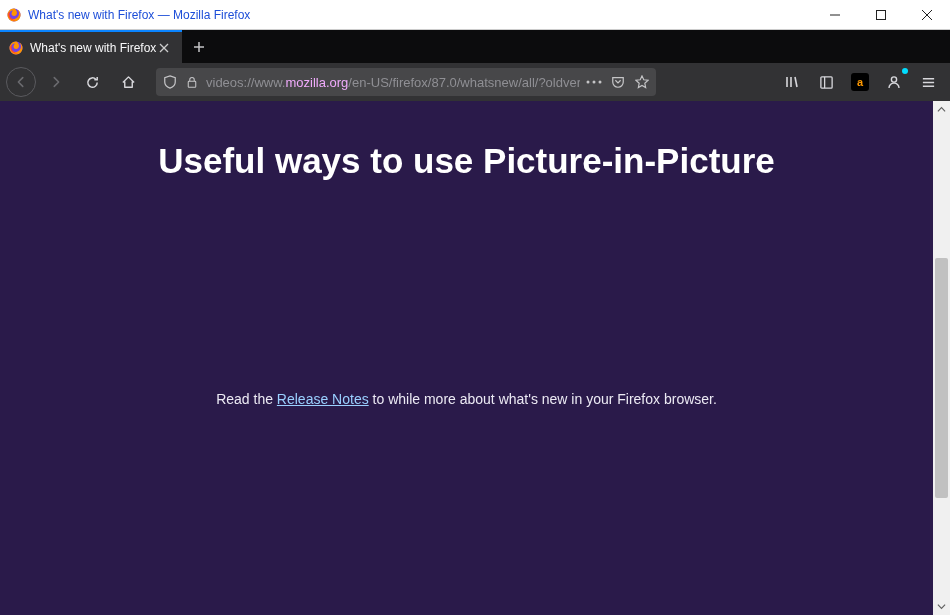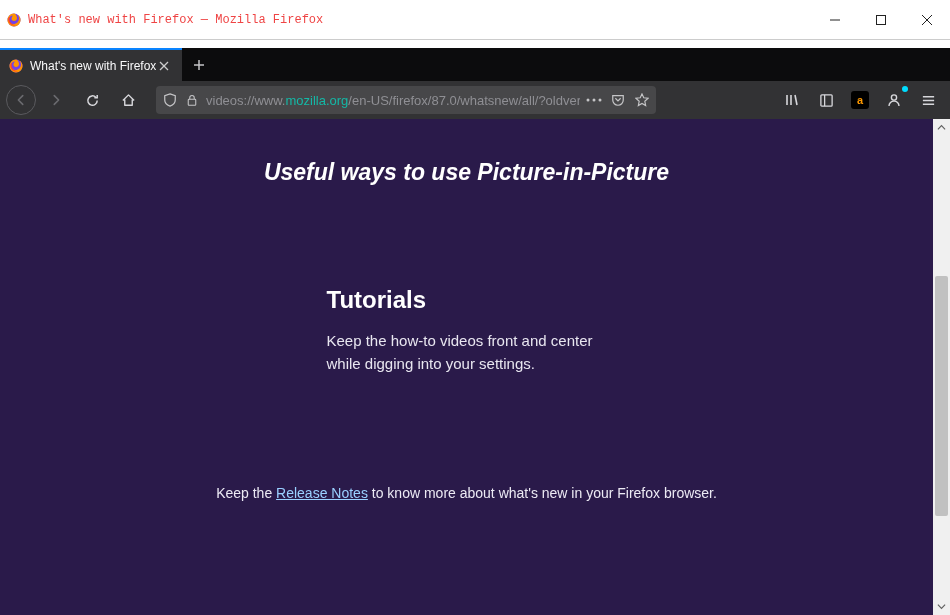--- a/index.html
+++ b/index.html
@@ -7,47 +7,45 @@
     width: 950px;
     height: 615px;
     font-family: -apple-system, BlinkMacSystemFont, "Segoe UI", Arial, sans-serif;
     background: #fff;
     overflow: hidden;
     display: flex;
     flex-direction: column;
   }
   
   .titlebar {
-    height: 40px;
+    height: 30px;
     background: #fff;
     display: flex;
     align-items: center;
     border-bottom: 1px solid #ccc;
     font-size: 12px;
-    color: #ef4444;
-    font-family: Liberation Mono, monospace;
+    color: #1d4ed8;
   }
   .titlebar .app-icon {
     width: 16px; height: 16px; margin: 0 6px;
   }
   .titlebar .title { flex: 0 0 auto; }
   .titlebar .spacer { flex: 1; }
   .win-btn {
     width: 46px; height: 30px;
     display: flex; align-items: center; justify-content: center;
     color: #222;
   }
   .win-btn svg { width: 10px; height: 10px; }
   
   .tabstrip {
     height: 33px;
     background: #0c0c0d;
     display: flex;
     align-items: flex-end;
-    margin-top: 8px;
   }
   .tab {
     height: 33px;
     background: #323234;
     color: #f9f9fa;
     font-size: 12px;
     display: flex;
     align-items: center;
     padding: 0 10px 0 8px;
     max-width: 220px;
@@ -96,21 +94,21 @@
     margin-left: 8px;
   }
   .url-shield, .url-lock { color: #c5c5c7; width: 16px;height:16px;display:flex;align-items:center;justify-content:center;}
   .url-text {
     flex: 1;
     font-size: 13px;
     color: #8f8f94;
     white-space: nowrap;
     overflow: hidden;
   }
-  .url-text .domain { color: #14b8a6; }
+  .url-text .domain { color: #f0abfc; }
   .url-right { display:flex;align-items:center;gap:8px;color:#c5c5c7;}
   .url-right .icon{width:16px;height:16px;display:flex;align-items:center;justify-content:center;}
   .nav-right { margin-left: auto; display:flex;align-items:center;gap:2px;}
   .amazon-badge{
     width:18px;height:18px;background:#000;border-radius:3px;color:#ff9900;font-size:11px;font-weight:bold;
     display:flex;align-items:center;justify-content:center;
   }
   .account-dot{position:relative;}
   .account-dot::after{content:'';position:absolute;top:2px;right:2px;width:6px;height:6px;background:#00ddff;border-radius:50%;}
   
@@ -122,24 +120,23 @@
   }
   .page {
     flex: 1;
     background: #2a1a4a;
     color: #fff;
     overflow-y: auto;
     padding: 30px 0 50px;
   }
   .page h1 {
     text-align: center;
-    font-size: 23px;
+    font-size: 35px;
     font-weight: 700;
     margin: 10px 0 100px;
-    font-style: italic;
   }
   .cols {
     display: flex;
     justify-content: center;
     gap: 60px;
     padding: 0 60px;
   }
   .col { width: 280px; }
   .col h2 { font-size: 24px; font-weight: 700; margin-bottom: 16px; }
   .col p { font-size: 15px; line-height: 1.5; color: #e8e6f0; }
@@ -307,27 +304,23 @@
           <line x1="2" y1="12" x2="14" y2="12" stroke="currentColor" stroke-width="1.6"></line>
         </svg>
       </div>
   </div>
 </div>
 
 <div class="viewport">
   <div class="page">
     <h1>Useful ways to use Picture-in-Picture</h1>
     <div class="cols">
-      <div class="col">
-        <h2>Tutorials</h2>
-        <p>Keep the how-to videos front and center while digging into your settings.</p>
-      </div>
     </div>
     <p class="footer-note">
-      <span>Keep the </span><a href="#">Release Notes</a><span> to know more about what's new in your Firefox browser.</span>
+      <span>Read the </span><a href="#">Release Notes</a><span> to while more about what's new in your Firefox browser.</span>
     </p>
   </div>
   <div class="scrollbar">
     <div class="scroll-arrow">
         <svg width="9" height="9" viewBox="0 0 10 10">
           <path d="M1 7 L5 3 L9 7" fill="none" stroke="currentColor" stroke-width="1.3"></path>
         </svg>
       </div>
     <div class="scroll-track">
       <div class="scroll-thumb"></div>

